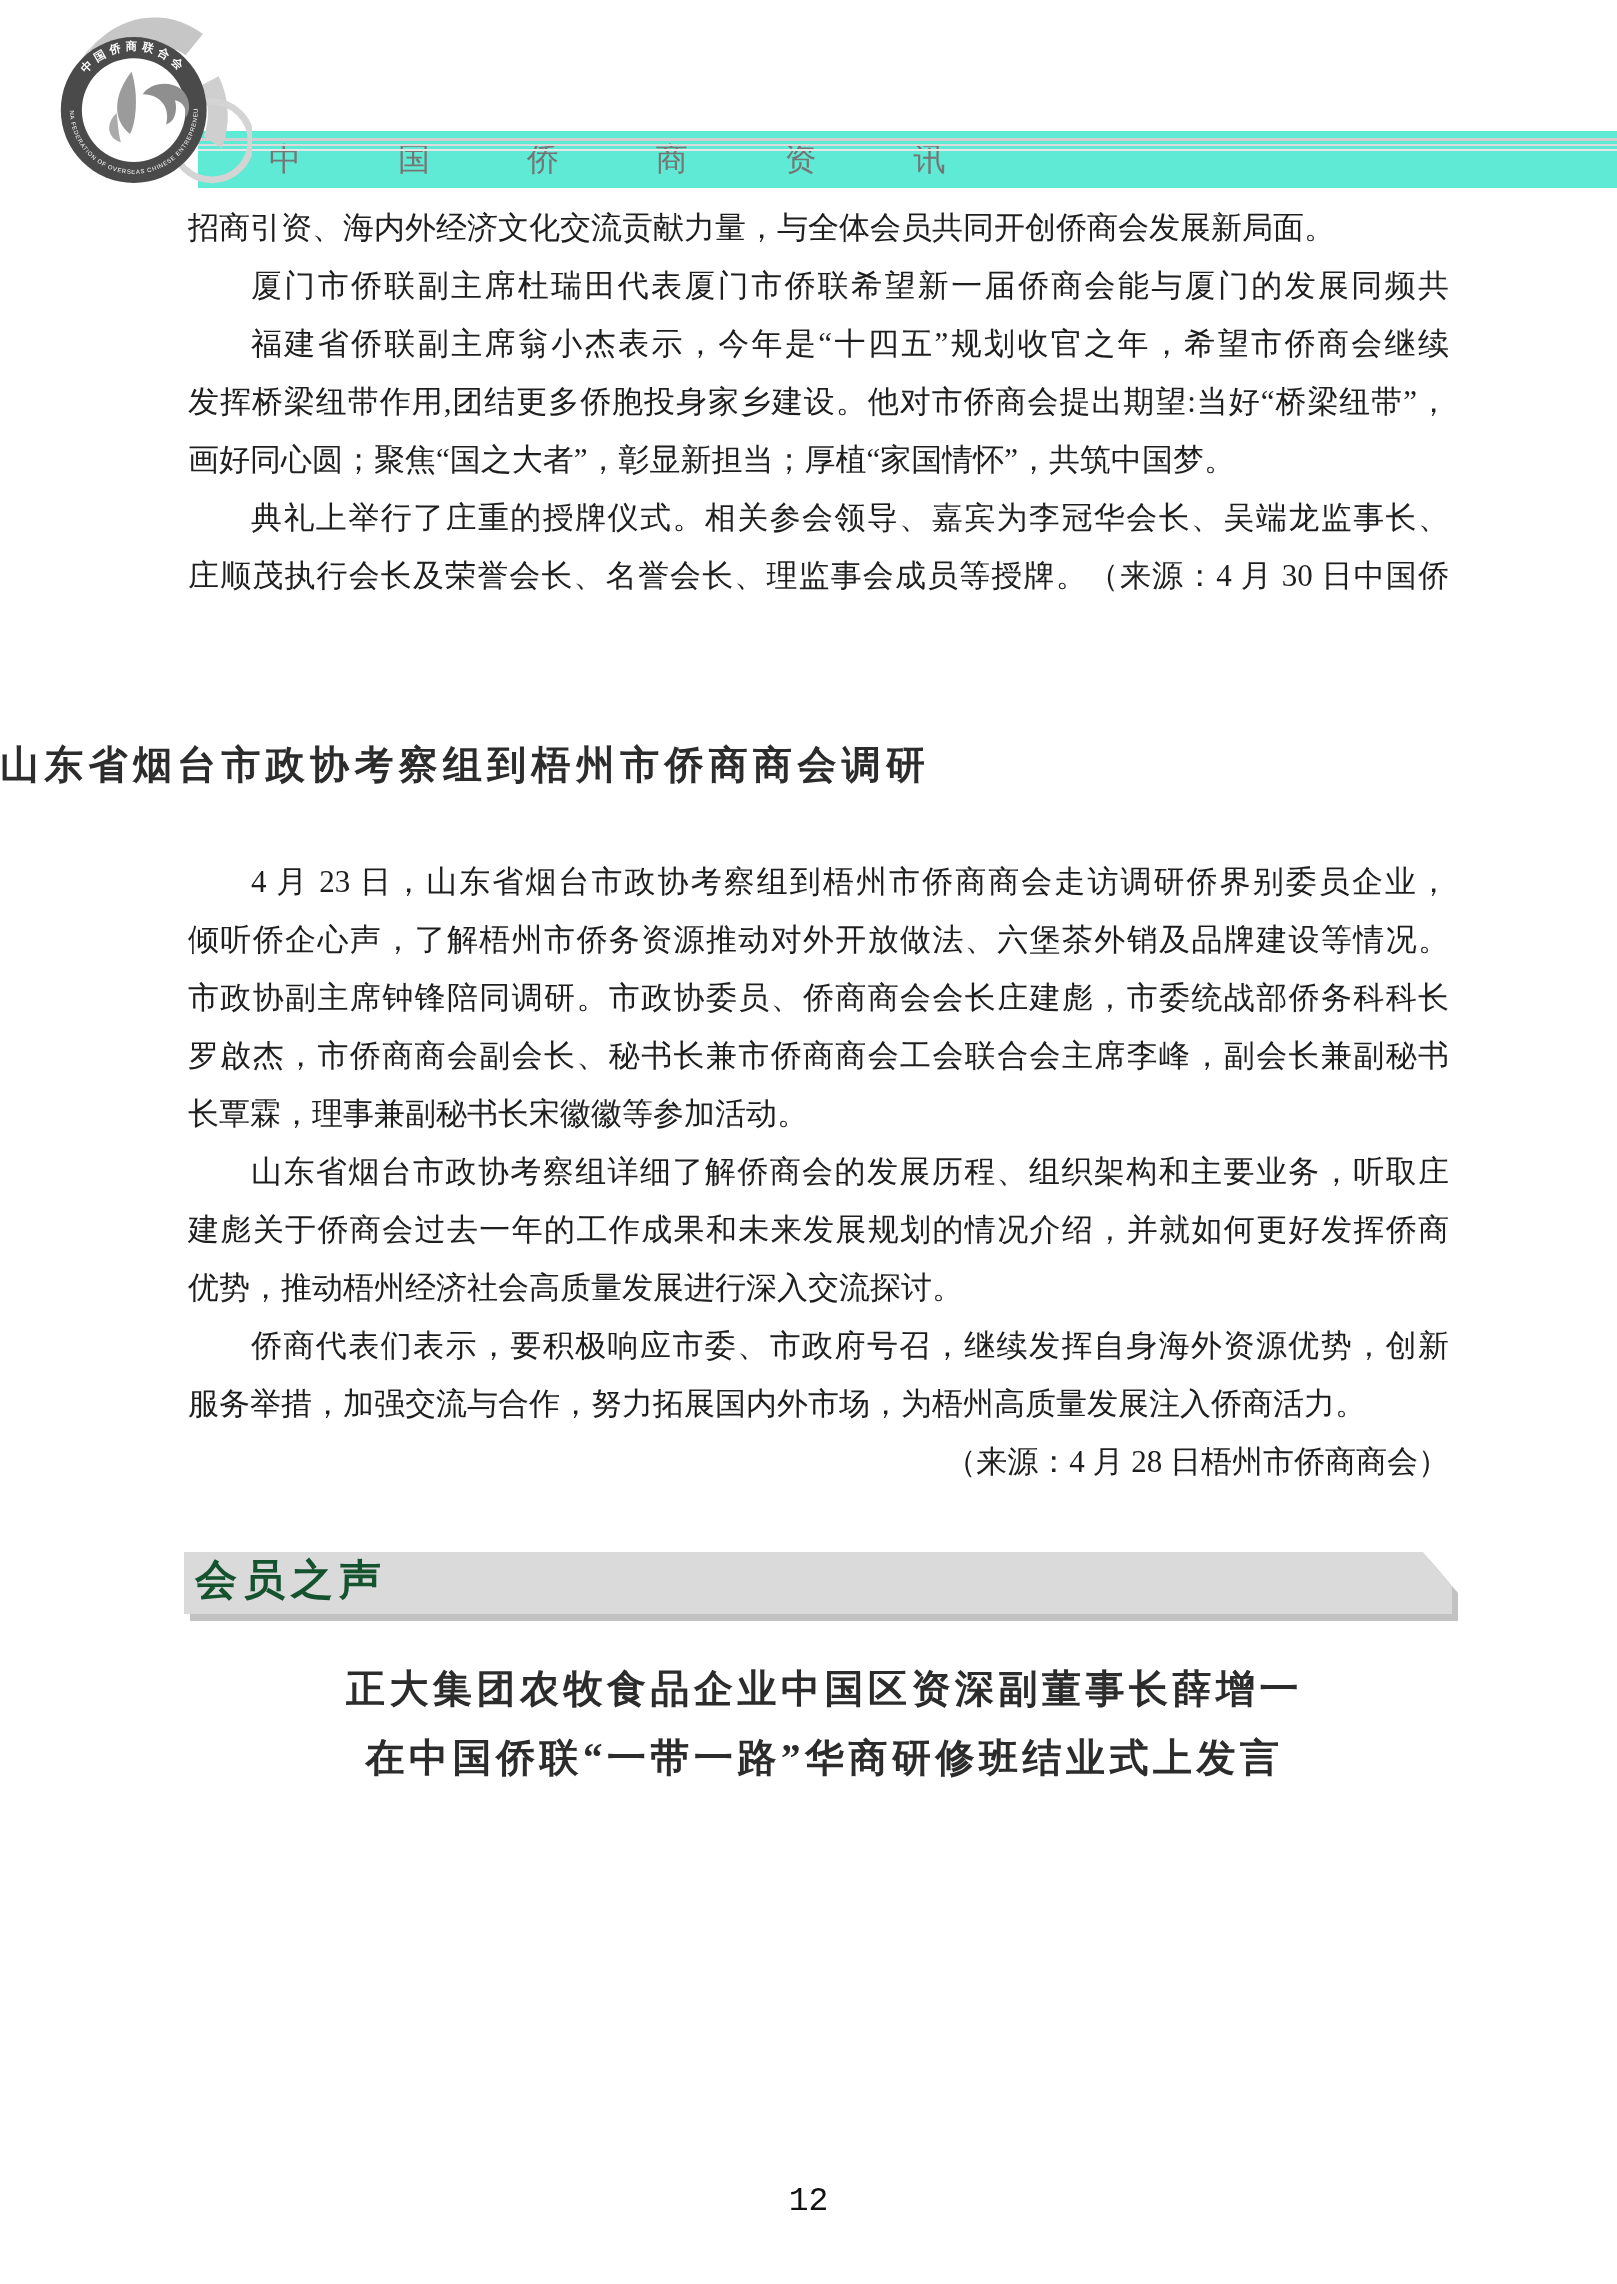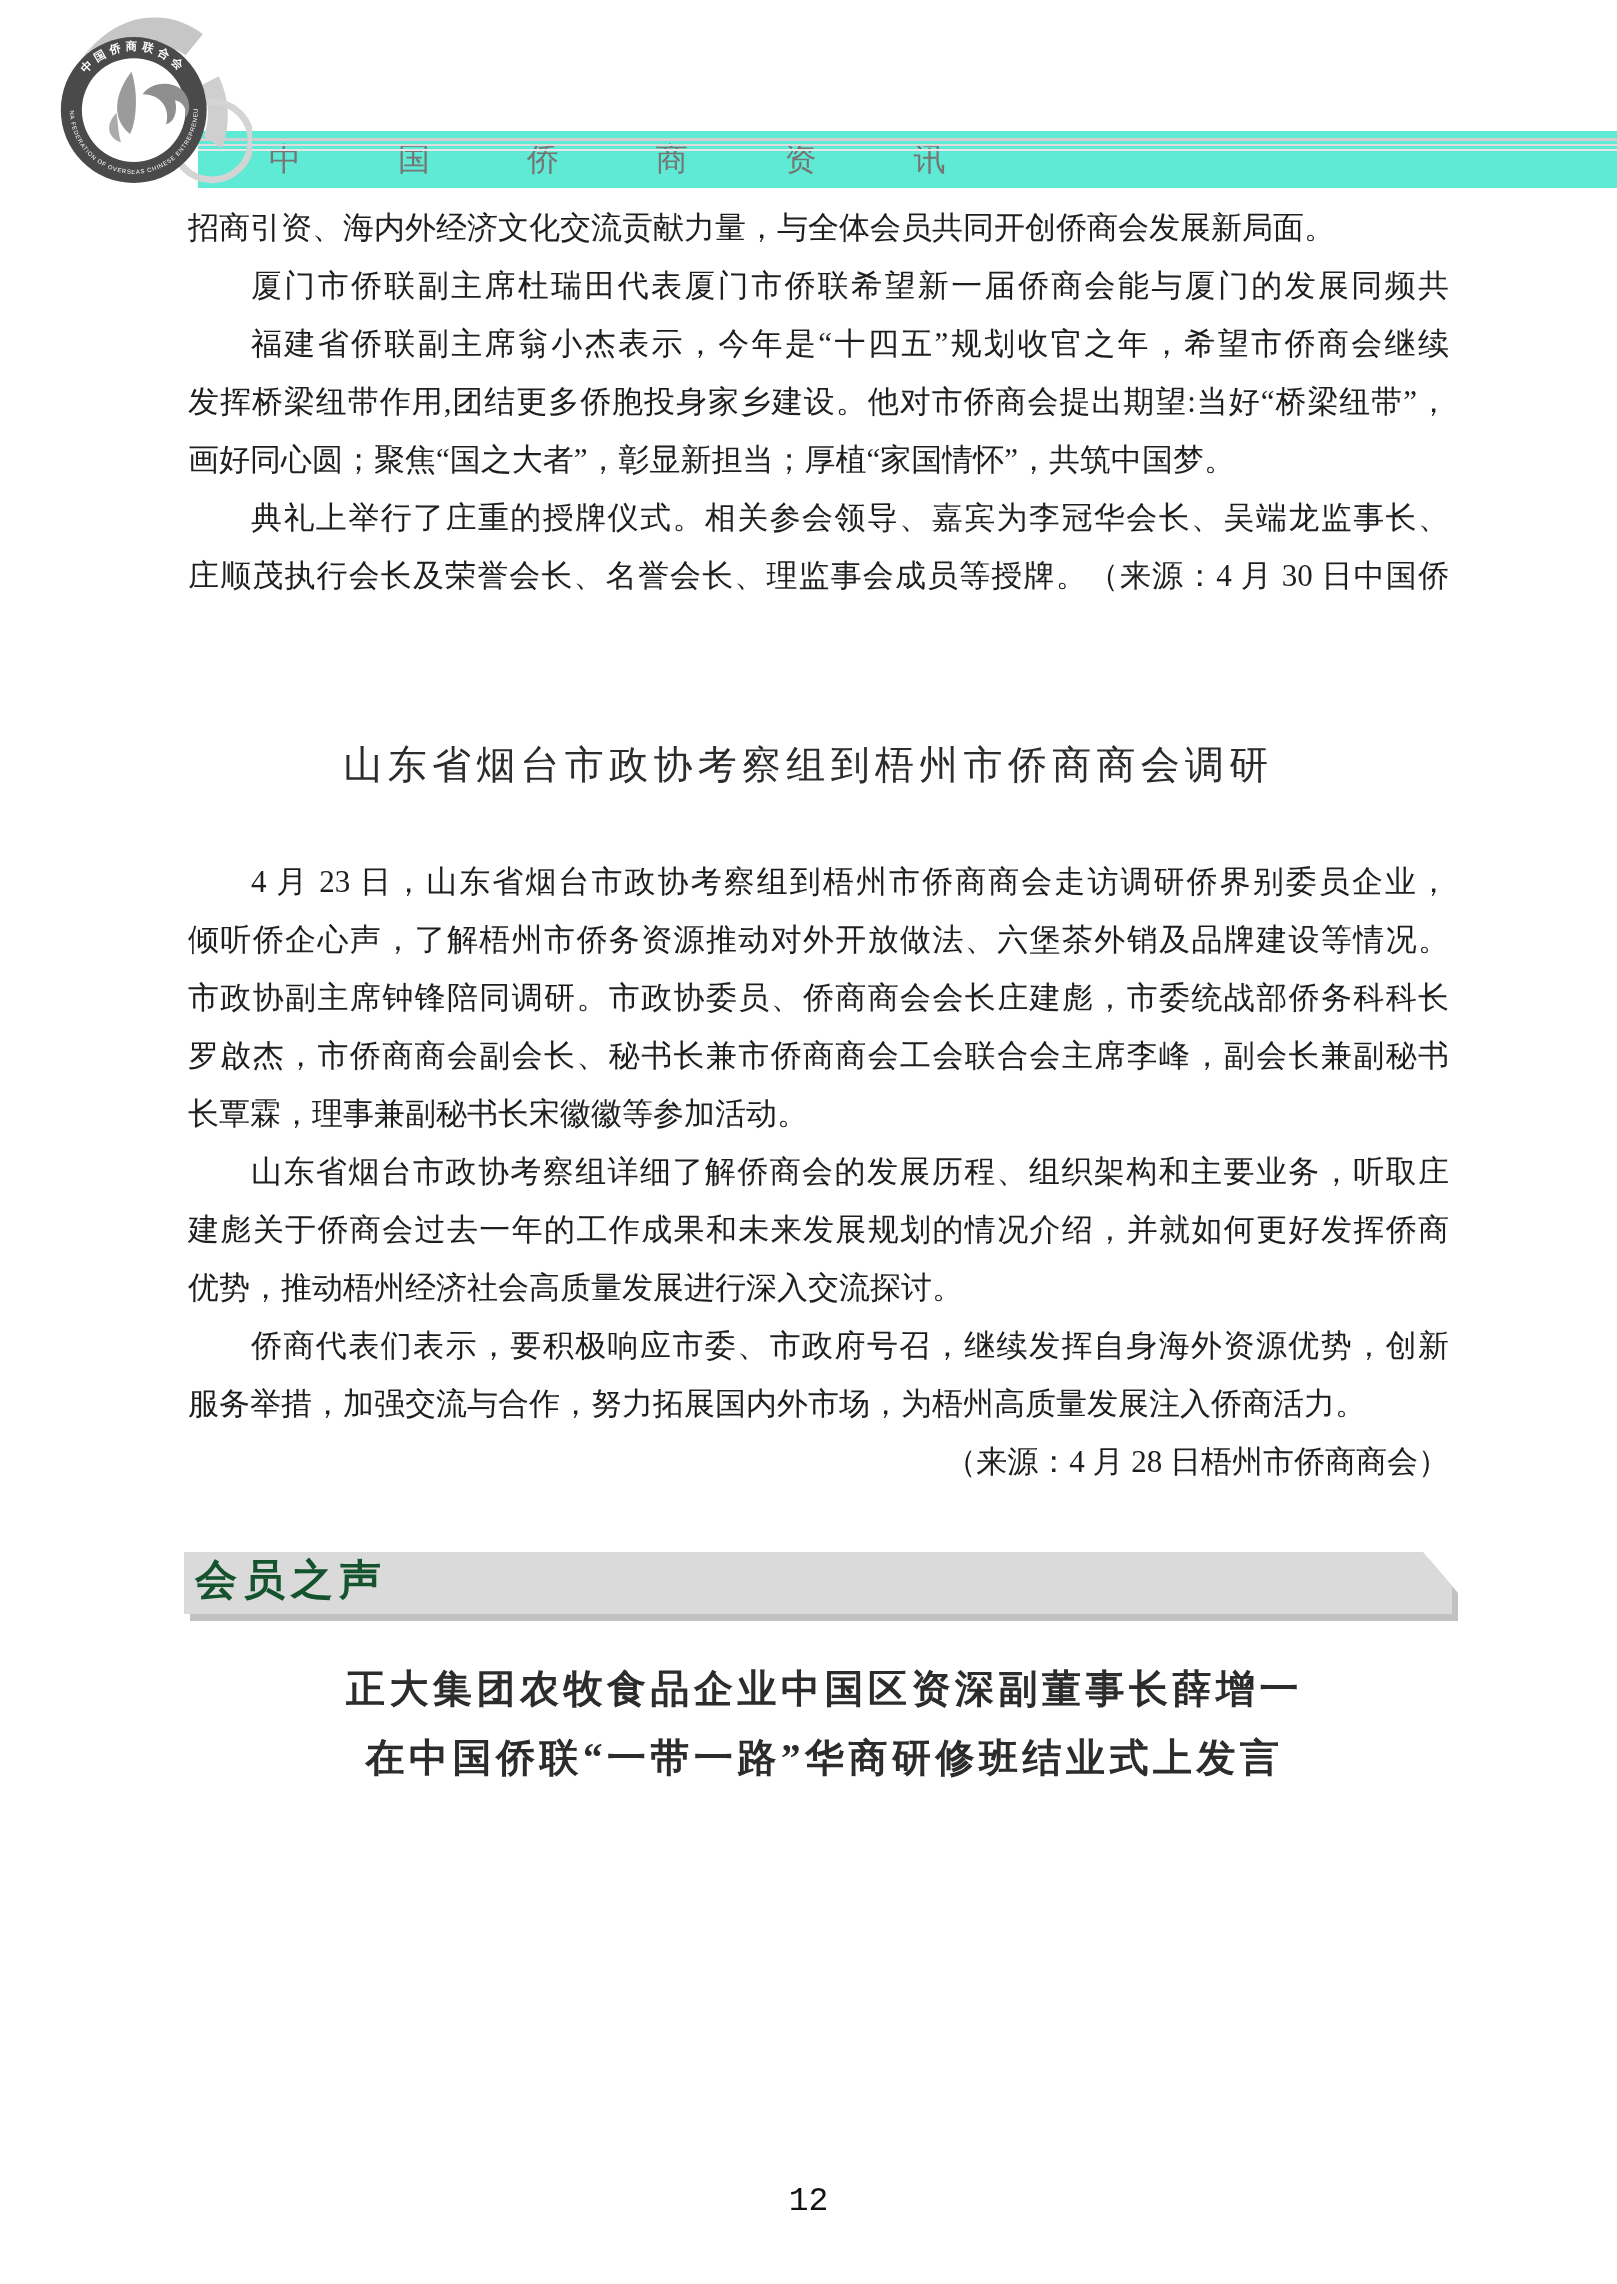--- a/index.html
+++ b/index.html
@@ -22,22 +22,22 @@
   .body-block{position:absolute;left:188px;width:1261px;}
   .bl{
     height:58px;line-height:58px;font-size:31px;color:#1e1e1e;
     text-align:justify;text-align-last:justify;text-justify:inter-character;overflow:hidden;
   }
   .bl.end{text-align:left;text-align-last:left;}
   .bl.ind{padding-left:63px;}
   .bl.right{text-align:center;text-align-last:right;}
   
   .h1{
-    position:absolute;left:0;top:741px;width:100%;text-align:center;
-    font-size:39px;line-height:47px;font-weight:normal;color:#2c2c2c;letter-spacing:5.3px;
+    position:absolute;left:0;top:741px;width:100%;text-align:left;
+    font-size:39px;line-height:47px;font-weight:bold;color:#2c2c2c;letter-spacing:5.3px;
   }
   .h2{
     position:absolute;left:16px;top:1654px;width:100%;text-align:center;
     font-size:39px;line-height:69px;font-weight:bold;color:#2c2c2c;letter-spacing:4.5px;
   }
   
   .banner-shadow{
     position:absolute;left:190px;top:1559px;width:1268px;height:62px;background:#c2c2c2;
     clip-path:polygon(0 0,calc(100% - 29px) 0,100% 55%,100% 100%,0 100%);
   }

